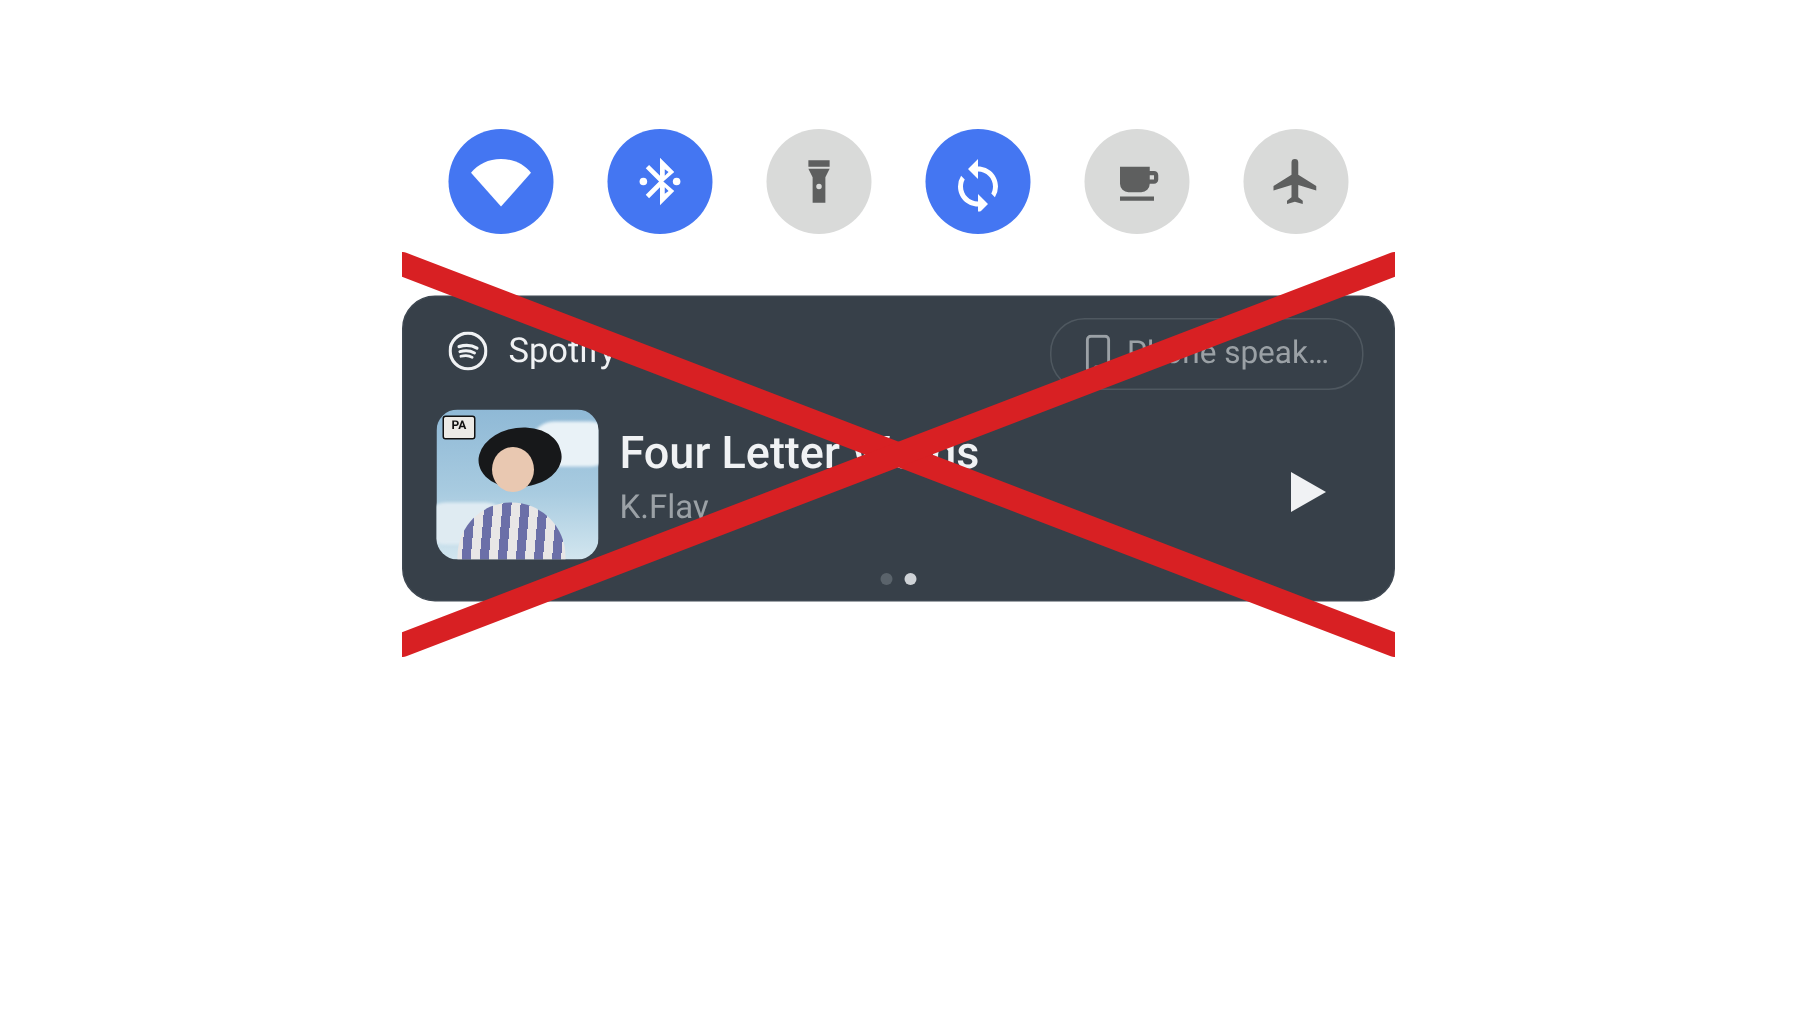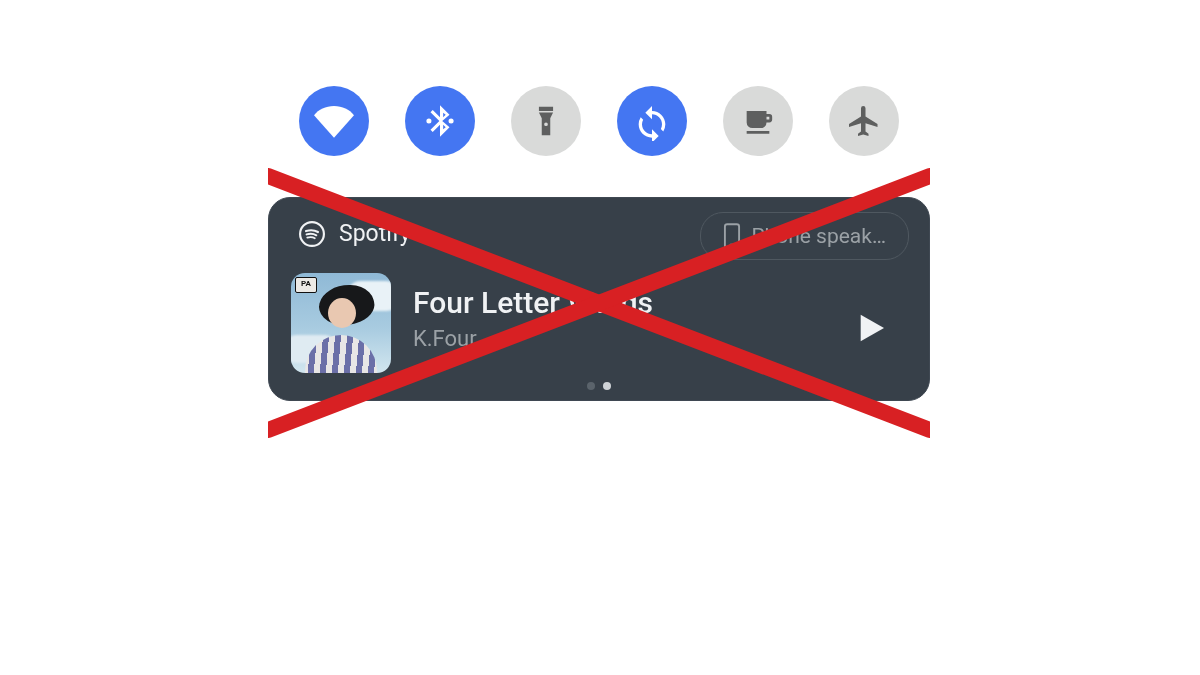--- a/index.html
+++ b/index.html
@@ -31,21 +31,21 @@
   .mc-header{position:absolute;left:30px;top:22px;display:flex;align-items:center;gap:14px;}
   .spotify-icon{width:26px;height:26px;}
   .mc-app-label{color:var(--txt-light);font-size:23px;font-weight:400;}
   .device-chip{
     position:absolute;right:20px;top:14px;display:flex;align-items:center;gap:10px;
     height:46px;padding:0 22px;border:1px solid #4f5860;border-radius:23px;cursor:pointer;
   }
   .device-chip span{color:var(--txt-dim);font-size:21px;white-space:nowrap;}
 
   .album-art{
-    position:absolute;left:22px;top:75px;width:100px;height:100px;border-radius:14px;overflow:hidden;
+    position:absolute;left:22px;top:75px;width:80px;height:100px;border-radius:14px;overflow:hidden;padding-left:28px;
   }
   .album-art .sky{position:absolute;inset:0;background:linear-gradient(#8fb9d6 0%,#a8cbe0 55%,#d2e6ef 100%);}
   .album-art .cloud1{position:absolute;right:-10px;top:8px;width:55px;height:30px;background:#e9f2f7;border-radius:20px;filter:blur(1px);}   
   .album-art .cloud2{position:absolute;left:-8px;bottom:10px;width:55px;height:28px;background:#dfebf2;border-radius:20px;filter:blur(1px);} 
   .album-art .shirt{position:absolute;left:14px;bottom:0;width:72px;height:38px;border-radius:36px 36px 0 0;
     background:repeating-linear-gradient(95deg,#e8e6e6 0 6px,#6b6fa8 6px 12px);}
   .album-art .head{position:absolute;left:37px;top:25px;width:28px;height:30px;border-radius:50%;background:#e9c8b1;}
   .album-art .hair{position:absolute;left:28px;top:12px;width:55px;height:40px;border-radius:50% 60% 45% 60%;background:#17181a;transform:rotate(-15deg);}
   .album-art .badge{position:absolute;left:4px;top:4px;width:20px;height:14px;background:#eceae6;border:1px solid #111;font-size:8px;line-height:12px;text-align:center;color:#111;font-weight:700;border-radius:2px;}
 
@@ -131,21 +131,21 @@
       <div class="sky"></div>
       <div class="cloud1"></div>
       <div class="cloud2"></div>
       <div class="shirt"></div>
       <div class="hair"></div>
       <div class="head"></div>
       <div class="badge">PA</div>
     </div>
 
     <div class="track-title">Four Letter Words</div>
-    <div class="track-artist">K.Four</div>
+    <div class="track-artist">K.Flay</div>
 
     <div class="play-button">
       <svg width="40" height="40" viewBox="0 0 24 24">
         <path fill="#f0f2f4" d="M7 4l14 8-14 8V4z"></path>
       </svg>
     </div>
 
     <div class="pager">
       <div class="dot"></div>
       <div class="dot active"></div>

